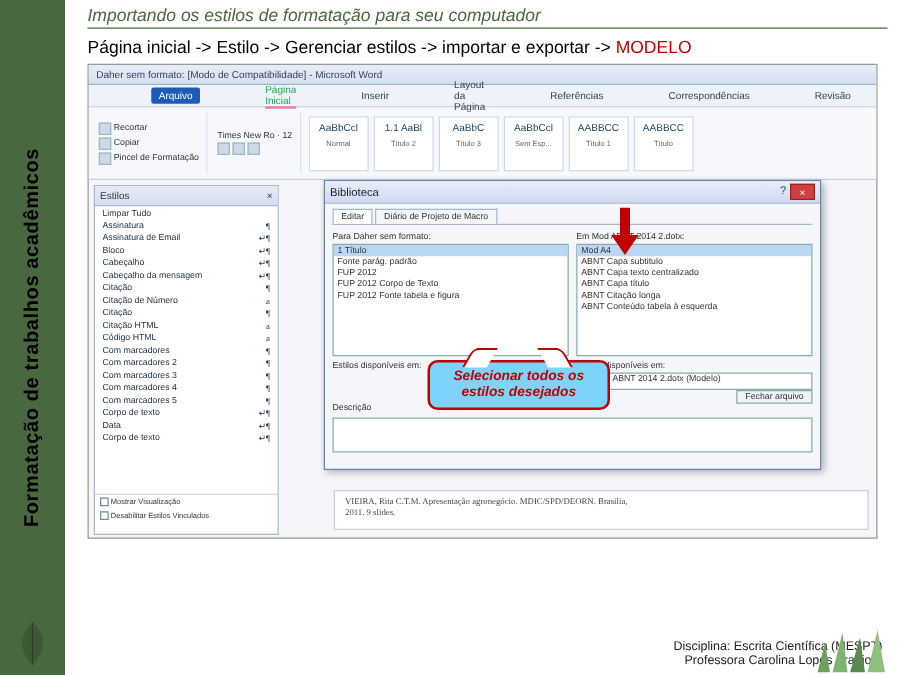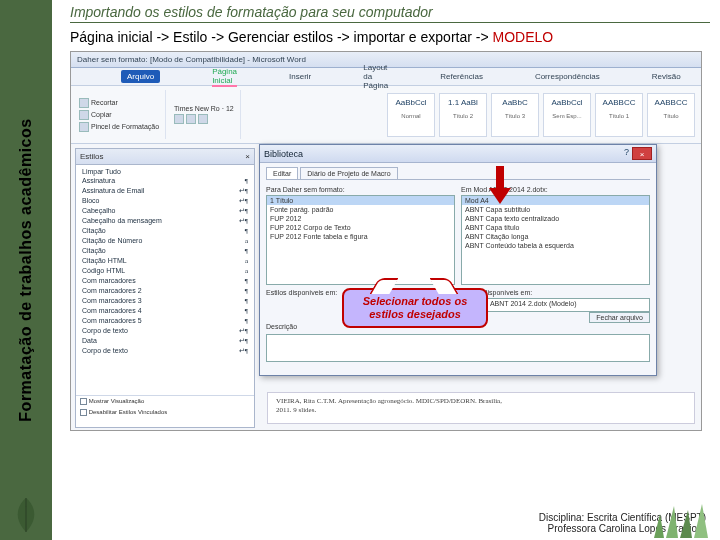--- a/index.html
+++ b/index.html
@@ -18,26 +18,26 @@
   
   .wtitle { height: 16px; background: linear-gradient(#e8eef8,#d5dff0); border-bottom: 1px solid #9db0cf; font-size: 8px; line-height: 16px; padding-left: 6px; color: #345; }
   .ribbon-tabs { height: 18px; background: #eef2f9; border-bottom: 1px solid #c3cfe2; display: flex; gap: 10px; padding-left: 8px; align-items: center; }
   .ribbon-tabs span { font-size: 8px; color: #345; margin-left: 42px; }
   .ribbon-tabs .file { background: #1e5bb8; color: #fff; padding: 2px 6px; border-radius: 2px; }
   .ribbon-tabs .active { color: #2a5; border-bottom: 2px solid #f7a; }
   .ribbon { height: 58px; background: #f6f8fb; border-bottom: 1px solid #c3cfe2; display: flex; gap: 6px; padding: 4px 6px; }
   .rgroup { border-right: 1px solid #dce3f0; padding: 2px 6px 2px 2px; display: flex; flex-direction: column; gap: 2px; justify-content: center; }
   .gbtn { display: flex; align-items: center; gap: 2px; font-size: 7px; }
   .gico { width: 10px; height: 10px; background: #cfd8e8; border: 1px solid #9bb; }
-  .styles-gal { flex: 1; display: flex; gap: 4px; align-items: center; overflow: hidden; justify-content: flex-end; }
+  .styles-gal { flex: 1; display: flex; gap: 4px; align-items: center; overflow: hidden; }
   .sbox { width: 48px; height: 44px; border: 1px solid #cfd8e8; background: #fff; font-size: 7px; text-align: center; padding-top: 4px; }
   .sbox .s1 { font-size: 8px; color: #246; }
   .sbox .s2 { font-size: 6px; color: #666; margin-top: 6px; }
   
-  .styles-pane { position: absolute; left: 4px; top: 96px; width: 180px; height: 280px; background: #fff; border: 1px solid #aab6cc; }
+  .styles-pane { position: absolute; left: 4px; top: 96px; width: 148px; height: 280px; background: #fff; border: 1px solid #aab6cc; }
   .pane-hd { height: 16px; background: linear-gradient(#e6ecf6,#d5def0); border-bottom: 1px solid #aab6cc; padding: 2px 4px; font-size: 8px; display:flex; justify-content:space-between; align-items:center;}
   .pane-body { padding: 2px 0 2px 4px; height: 230px; overflow: hidden; }
   .stline { display: flex; justify-content: space-between; padding: 1px 6px 1px 2px; font-size: 7px; }
   .stline .nm { color: #234; }
   .stline .mk { font-family: serif; color: #234; }
   .pane-ft { border-top:1px solid #cfd8e8; padding:2px 4px; font-size:6px; display:flex; gap:6px;}
   .chk { width:7px; height:7px; border:1px solid #789; display:inline-block; vertical-align:middle;}
   
   .doc { position:absolute; left:196px; top:340px; right:6px; bottom:6px; background:#fff; border:1px solid #ccd; padding:4px 8px; font-size:7px; color:#444; font-family: 'Times New Roman', serif; line-height:1.3;}
   
@@ -50,21 +50,21 @@
   .dlg-tabs span { border: 1px solid #aab6cc; border-bottom: none; padding: 2px 6px; background: #f4f6fb; font-size:7px;}
   .dlg-tabs .on { background: #fff; }
   .row { display: flex; gap: 6px; margin-top: 6px; }
   .col { flex: 1; }
   .lbl { font-size: 7px; margin-bottom: 2px; }
   .listbox { width: 100%; height: 90px; background: #fff; border: 1px solid #8aa; overflow: hidden; }
   .listbox div { padding: 1px 3px; font-size: 7px; }
   .listbox .sel { background: #bcd6f5; }
   .descbox { width:100%; height:28px; background:#fff; border:1px solid #8aa; margin-top:4px;}
   .red-arrow { position: absolute; left: 416px; top: 114px; }
-  .callout { position: absolute; left: 290px; top: 288px; width: 146px; height: 40px; background: #c4b5fd; border: 2px solid #c00000; border-radius: 8px; display: flex; align-items: center; justify-content: center; text-align: center; font-size: 11px; font-weight: 700; font-style: italic; color: #c00000; line-height: 1.15; }
+  .callout { position: absolute; left: 290px; top: 288px; width: 146px; height: 40px; background: #7dd3fc; border: 2px solid #c00000; border-radius: 8px; display: flex; align-items: center; justify-content: center; text-align: center; font-size: 11px; font-weight: 700; font-style: italic; color: #c00000; line-height: 1.15; }
   .callout::before { content:""; position:absolute; top:-12px; left:30px; width:18px; height:14px; background:#fff; border-left:2px solid #c00000; border-top:2px solid #c00000; transform: skewX(-30deg); border-top-left-radius:6px;}
   .callout::after { content:""; position:absolute; top:-12px; left:90px; width:18px; height:14px; background:#fff; border-right:2px solid #c00000; border-top:2px solid #c00000; transform: skewX(30deg); border-top-right-radius:6px;}
   .footer { position: absolute; right: 14px; bottom: 6px; text-align: center; font-size: 10px; color: #222; }
   .footer .grass { width: 56px; height: 34px; position:absolute; right:-4px; bottom:-4px; }
 </style>
 </head>
 <body>
 
 <div class="slide">
   <div class="left-bar">

